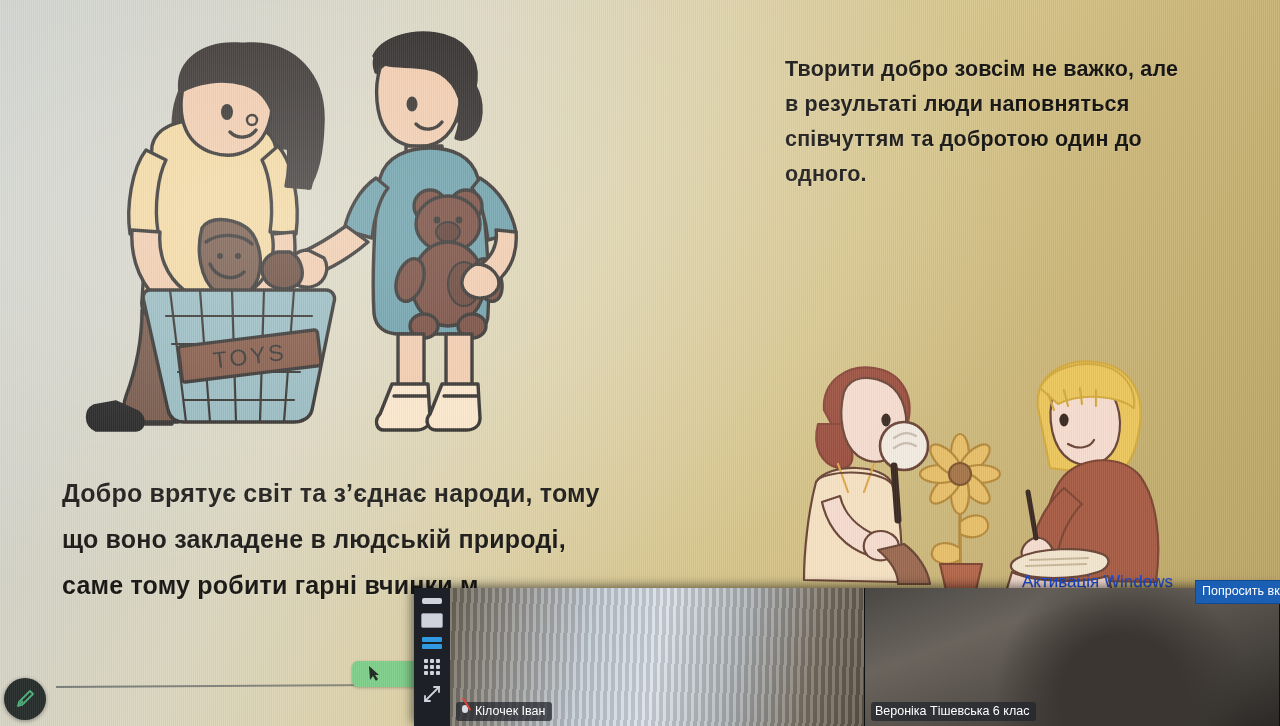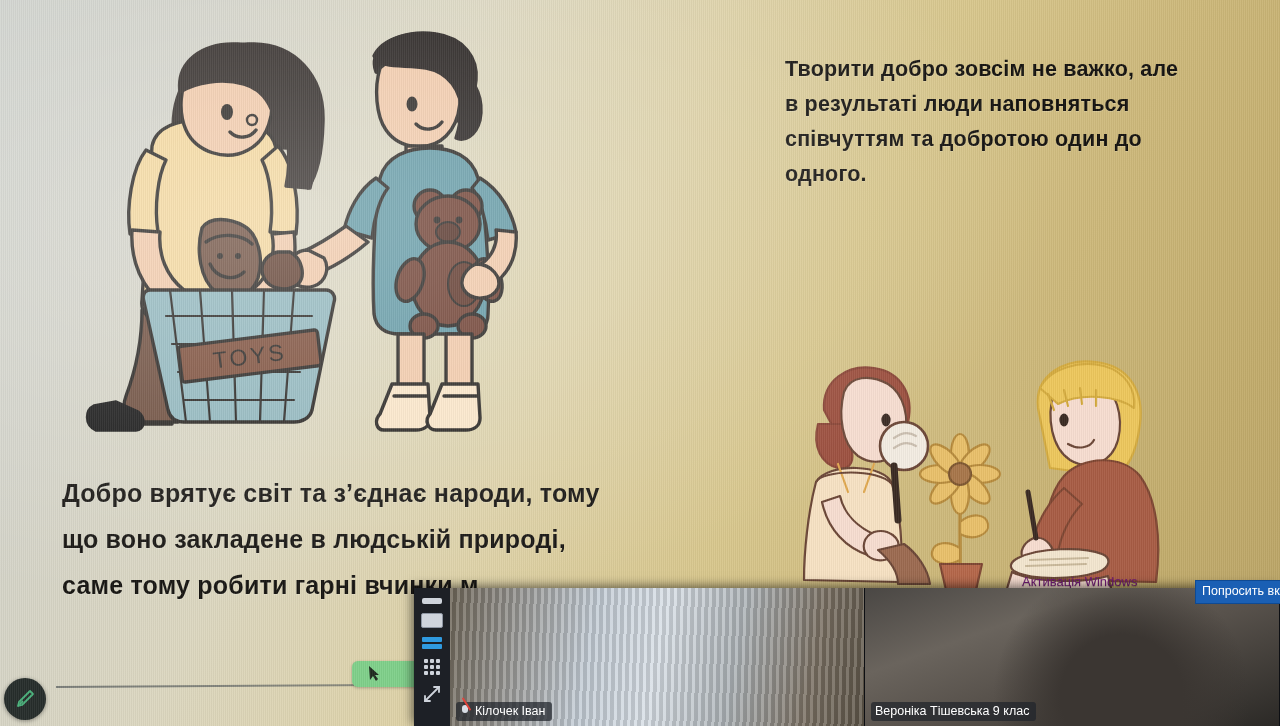--- a/index.html
+++ b/index.html
@@ -58,21 +58,21 @@
     position:absolute;left:352px;top:661px;width:78px;height:26px;border-radius:6px;
     background:#7fd08a;display:flex;align-items:center;padding-left:14px;
     box-shadow:0 1px 3px rgba(0,0,0,.25);
   }
   
   #win-activation{
     position:absolute;left:1022px;top:570px;width:258px;color:#8d8d8d;
     font-size:15.5px;line-height:23px;text-shadow:0 1px 1px rgba(0,0,0,.25);
     pointer-events:none;
   }
-  #win-activation .wa-title{font-size:13px;color:#701a75;}
+  #win-activation .wa-title{font-size:17px;color:#1d4ed8;}
   
   #vc-panel{
     position:absolute;left:414px;top:588px;width:866px;height:138px;
     background:#16181d;overflow:hidden;
     box-shadow:-2px -2px 10px rgba(0,0,0,.55);
   }
   #vc-sidebar{
     position:absolute;left:0;top:0;width:36px;height:138px;background:#1d2026;
     display:flex;flex-direction:column;align-items:center;padding-top:8px;gap:9px;
   }
@@ -368,21 +368,21 @@
       <span class="vc-name">
         <span class="mic-off"></span>
         <span>Кілочек Іван</span>
       </span>
     </div>
 
     <div class="vc-tile" id="tile-1">
       <span class="bg"></span>
       <span class="vc-name no-mic">
 
-        <span>Вероніка Тішевська 9 клас</span>
+        <span>Вероніка Тішевська 6 клас</span>
       </span>
     </div>
 
 
 
   </div>
 </div>
 
 <div id="ask-unmute">Попросить вкл</div>
 

